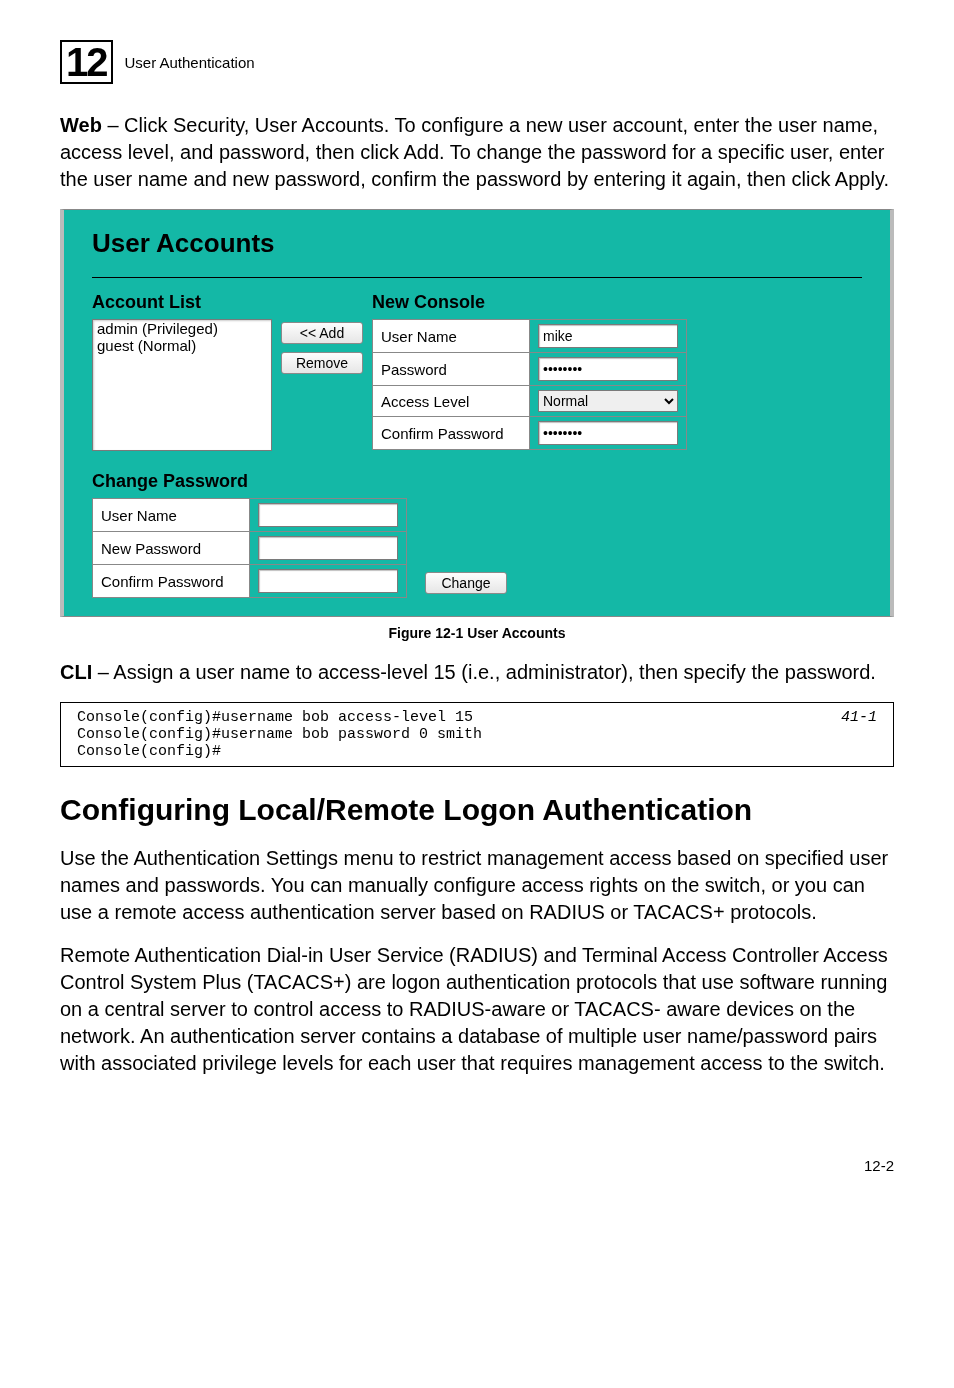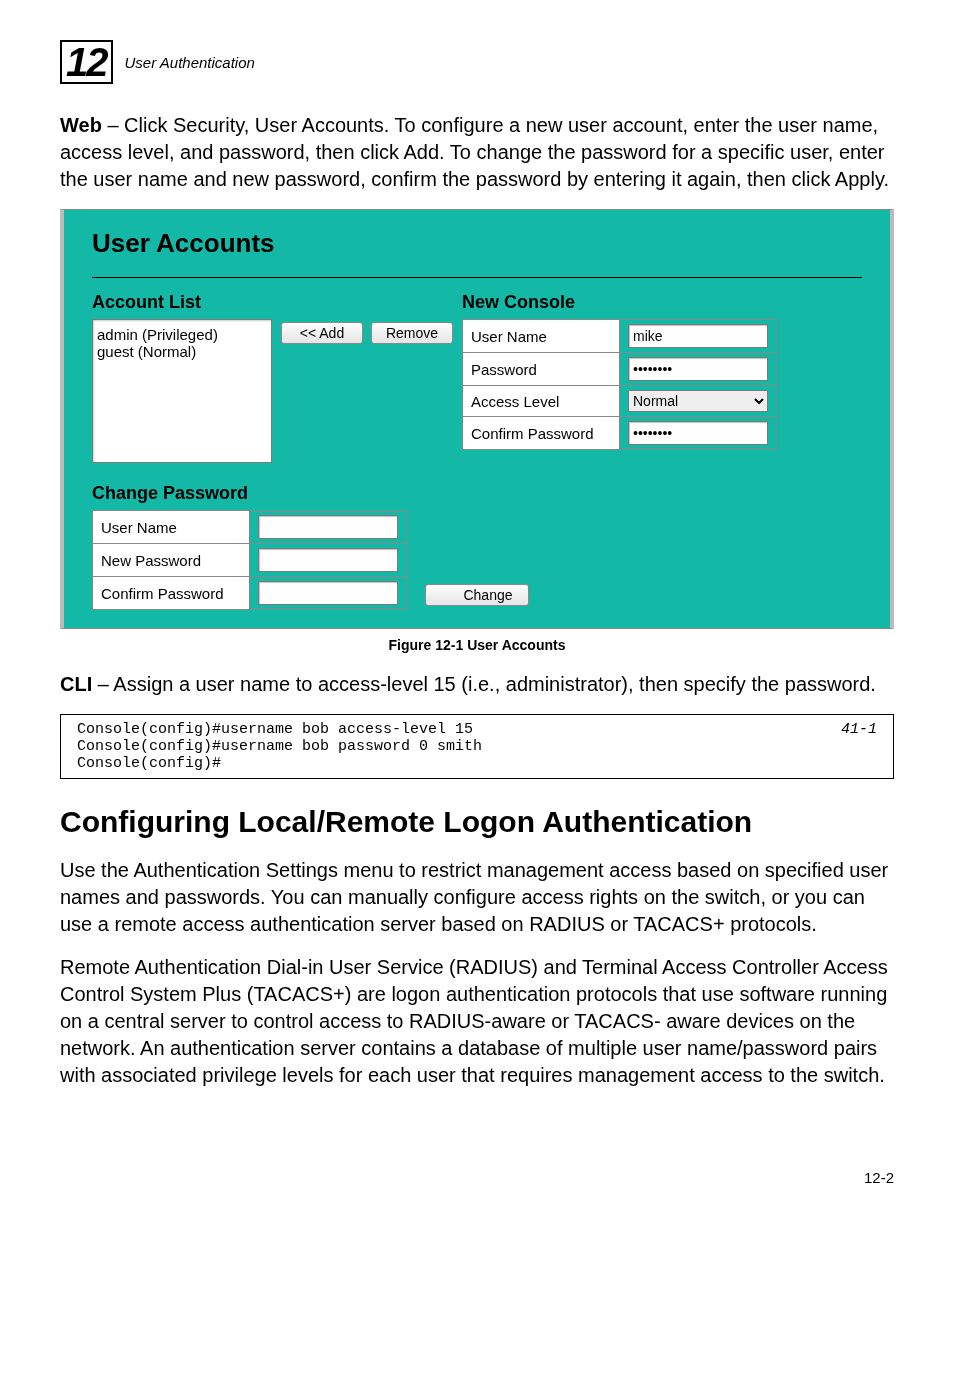--- a/index.html
+++ b/index.html
@@ -11,21 +11,20 @@
     width: 954px;
   }
   .page {
     padding: 40px 60px 40px 60px;
   }
   .header-row {
     display: flex;
     align-items: center;
     gap: 12px;
     margin-bottom: 28px;
-    font-style: italic;
   }
   .chapter-num {
     font-family: "Arial Black", Arial, sans-serif;
     font-weight: 900;
     font-size: 40px;
     letter-spacing: -2px;
     border: 2px solid #000;
     padding: 0 4px 0 4px;
     line-height: 1;
   }
@@ -68,27 +67,27 @@
     font-size: 18px;
     font-weight: bold;
     margin-bottom: 6px;
   }
   .listbox {
     width: 170px;
     height: 130px;
     border: 1px solid #7a7a7a;
     box-shadow: inset 1px 1px 2px rgba(0,0,0,.2);
     font-size: 15px;
-    padding: 6px 4px;
+    padding: 0 4px;
     background: #fff;
     overflow: hidden;
   }
   .btn-col {
     display: flex;
-    flex-direction: row;
+    flex-direction: column;
     gap: 8px;
     margin-top: 30px;
   }
   .win-btn {
     font-size: 14px;
     padding: 2px 0;
     width: 80px;
     background: linear-gradient(#fdfdfd,#e6e6e6);
     border: 1px solid #8a8a8a;
     border-radius: 3px;
@@ -236,21 +235,21 @@
             <td class="label">New Password</td>
             <td><input class="win-input" type="password" style=""></td>
           </tr>
           <tr>
             <td class="label">Confirm Password</td>
             <td><input class="win-input" type="password" style=""></td>
           </tr>
         </tbody>
           </table>
         <div style="align-self:flex-end; padding-bottom:4px;">
-          <div class="win-btn" style="width:80px;padding-left:22px;">Change</div>
+          <div class="win-btn" style="width:80px;">Change</div>
         </div>
       </div>
     </div>
   </div>
 
   <div class="figure-caption">Figure 12-1  User Accounts</div>
 
   <p class="body-text">
     <b>CLI</b><span> – Assign a user name to access-level 15 (i.e., administrator), then specify the password.</span>
   </p>

